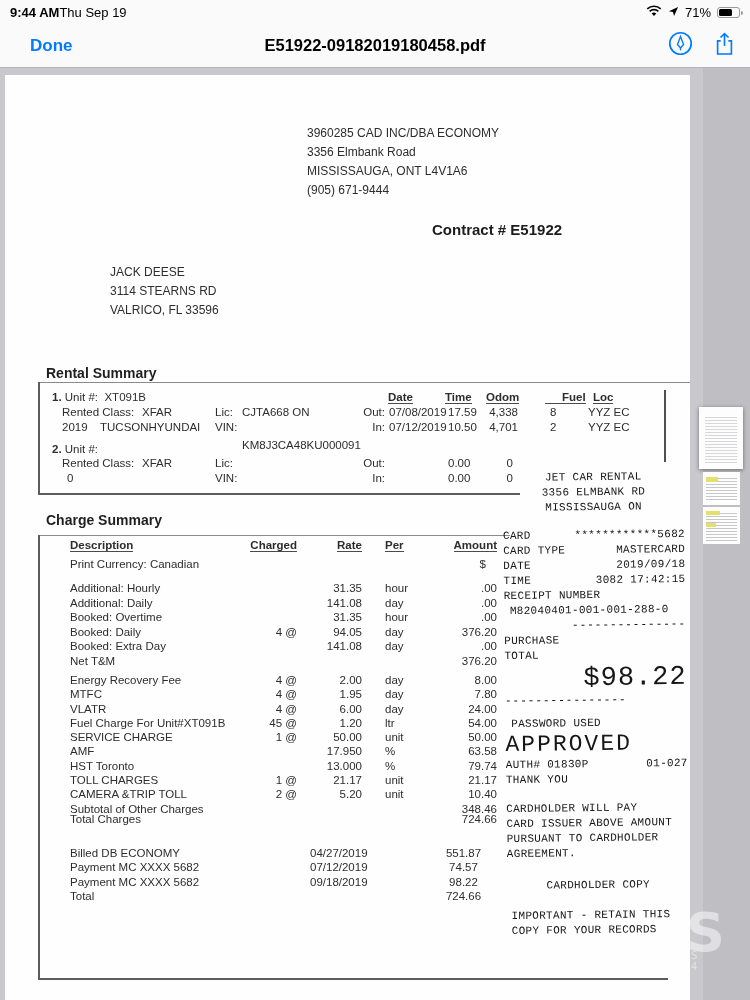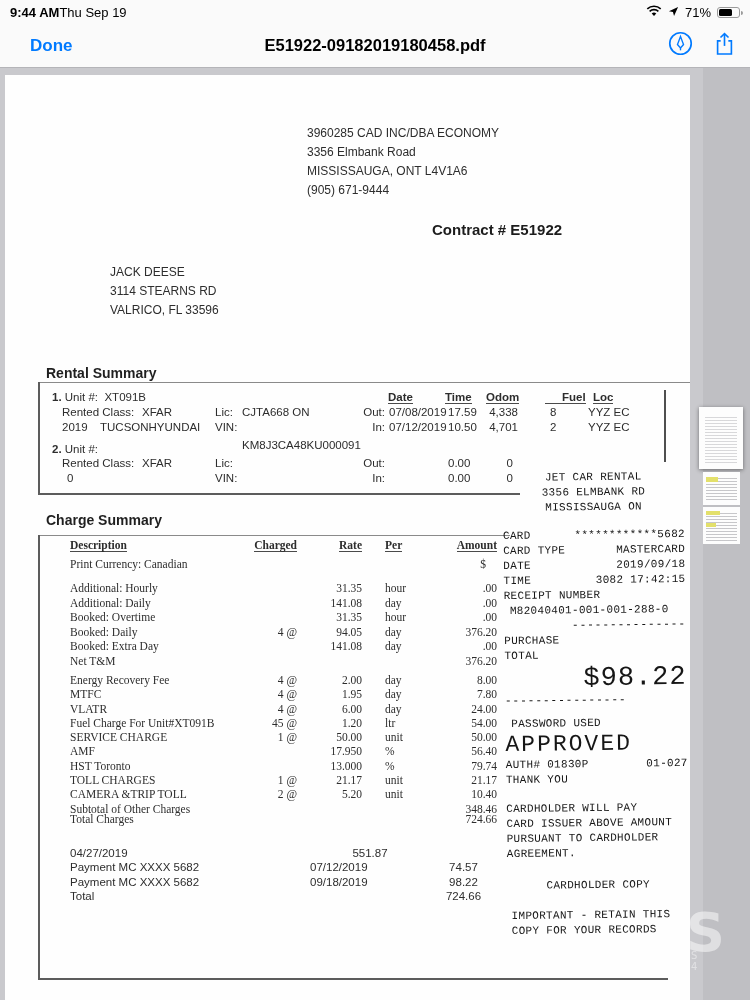--- a/index.html
+++ b/index.html
@@ -31,21 +31,21 @@
   .rule { position:absolute; height:1px; background:#8a8a8a; }
   .vline { position:absolute; width:1.5px; background:#5c5c5c; }
   .hline { position:absolute; height:1.5px; background:#5c5c5c; }
 
   .rs { font-size:11.5px; color:#2d2d2d; }
   .rs-h { font-weight:bold; border-bottom:1px solid #4a4a4a; }
   .ra { text-align:right; }
 
   
   .charge-wrap { position:absolute; left:33px; top:462px; width:459px; font-size:11.5px; color:#2d2d2d; }
-  .crow { display:grid; grid-template-columns:150px 77px 65px 78px 57px; padding-left:32px; line-height:14.5px; white-space:nowrap;font-family:Liberation Serif, serif; }
+  .crow { display:grid; grid-template-columns:150px 77px 65px 78px 57px; padding-left:32px; line-height:14.5px; white-space:nowrap; }
   .crow .c-desc { text-align:left; }
   .crow .c-chg  { text-align:right; }
   .crow .c-rate { text-align:right; }
   .crow .c-per  { text-align:left; padding-left:23px; }
   .crow .c-amt  { text-align:right; }
   .chead { line-height:16px; }
   .chead span > i { font-style:normal; font-weight:bold; border-bottom:1px solid #4a4a4a; }
   .block1 { position:absolute; top:44px; left:0; width:459px; }
   .block2 { position:absolute; top:136px; left:0; width:459px; }
   .block2 .crow { line-height:14.3px; }
@@ -298,21 +298,21 @@
           <span class="c-chg">1 @</span>
           <span class="c-rate">50.00</span>
           <span class="c-per">unit</span>
           <span class="c-amt">50.00</span>
         </div>
         <div class="crow">
           <span class="c-desc">AMF</span>
           <span class="c-chg"></span>
           <span class="c-rate">17.950</span>
           <span class="c-per">%</span>
-          <span class="c-amt">56.40</span>
+          <span class="c-amt">63.58</span>
         </div>
         <div class="crow">
           <span class="c-desc">HST Toronto</span>
           <span class="c-chg"></span>
           <span class="c-rate">13.000</span>
           <span class="c-per">%</span>
           <span class="c-amt">79.74</span>
         </div>
         <div class="crow">
           <span class="c-desc">TOLL CHARGES</span>
@@ -340,20 +340,21 @@
     <div class="totalrow crow">
       <span class="c-desc">Total Charges</span>
       <span class="c-chg"></span>
         <span class="c-rate"></span>
         <span class="c-per"></span>
       <span class="c-amt">724.66</span>
     </div>
 
     <div class="pays">
       <div class="prow">
+          <span>Billed DB ECONOMY</span>
           <span>04/27/2019</span>
           <span class="p-amt">551.87</span>
         </div>
         <div class="prow">
           <span>Payment MC XXXX 5682</span>
           <span>07/12/2019</span>
           <span class="p-amt">74.57</span>
         </div>
         <div class="prow">
           <span>Payment MC XXXX 5682</span>

